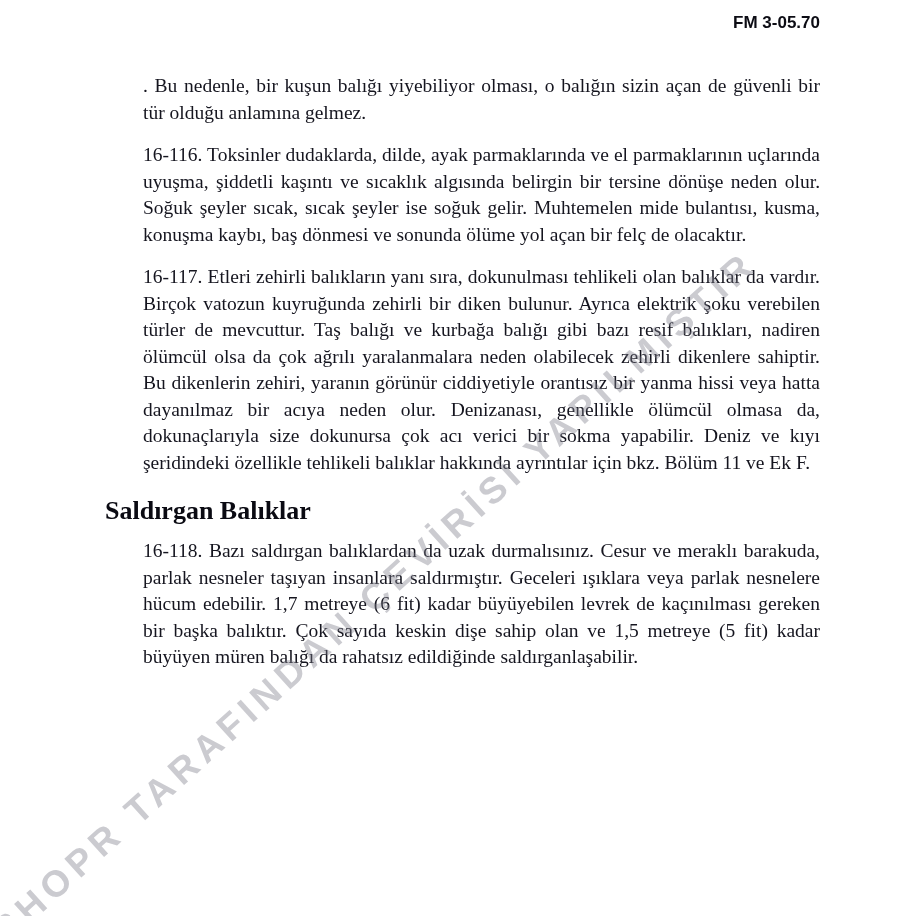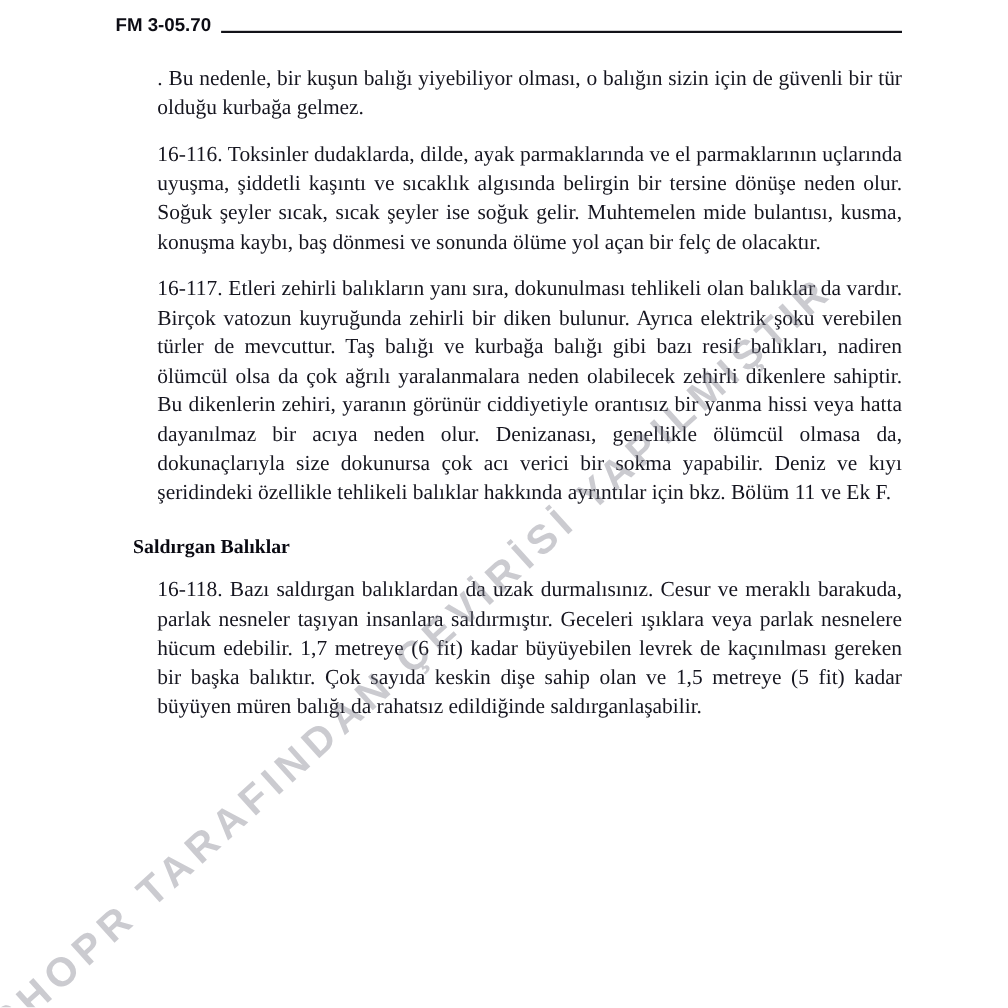--- a/index.html
+++ b/index.html
@@ -24,20 +24,21 @@
     color:rgba(125,125,138,0.40);
     z-index:2;
     pointer-events:none;
   }
   .content{position:relative;z-index:1;}
   .page-header{
     display:flex;
     align-items:flex-end;
     gap:9px;
     padding:13px 96px 0 105px;
+    flex-direction:column;
   }
   .manual-code{
     font-family:"Liberation Sans", sans-serif;
     font-weight:bold;
     font-size:17px;
     color:#0c0c14;
     white-space:nowrap;
   }
   .header-rule{
     flex:1;
@@ -47,45 +48,45 @@
   .body-area{padding:0 96px 0 105px;}
   p.body-para{
     margin:16px 0 16px 38px;
     text-align:justify;
     font-size:19.5px;
     line-height:26.5px;
     color:#15151f;
   }
   p.body-para.intro{margin-top:26px;}
   h2.section-heading{
-    font-size:18px;
+    font-size:26px;
     line-height:22px;
     font-weight:bold;
     color:#0a0a12;
-    margin:24px 0 6px 16px;
+    margin:24px 0 6px 0;
   }
   p.body-para strong{font-weight:bold;}
 </style>
 </head>
 <body>
 
 <div class="page">
 
   <div class="watermark">YVYSHOPR TARAFINDAN ÇEVİRİSİ YAPILMIŞTIR</div>
 
   <div class="content">
 
     <div class="page-header">
       <span class="manual-code">FM 3-05.70</span>
       <span class="header-rule"></span>
     </div>
 
     <div class="body-area">
 
-      <p class="body-para intro">. Bu nedenle, bir kuşun balığı yiyebiliyor olması, o balığın sizin için de güvenli bir tür olduğu kurbağa gelmez.</p>
+      <p class="body-para intro">. Bu nedenle, bir kuşun balığı yiyebiliyor olması, o balığın sizin açan de güvenli bir tür olduğu anlamına gelmez.</p>
 
       <p class="body-para">16-116. Toksinler dudaklarda, dilde, ayak parmaklarında ve el parmaklarının uçlarında uyuşma, şiddetli kaşıntı ve sıcaklık algısında belirgin bir tersine dönüşe neden olur. Soğuk şeyler sıcak, sıcak şeyler ise soğuk gelir. Muhtemelen mide bulantısı, kusma, konuşma kaybı, baş dönmesi ve sonunda ölüme yol açan bir felç de olacaktır.</p>
 
       <p class="body-para">16-117. Etleri zehirli balıkların yanı sıra, dokunulması tehlikeli olan balıklar da vardır. Birçok vatozun kuyruğunda zehirli bir diken bulunur. Ayrıca elektrik şoku verebilen türler de mevcuttur. Taş balığı ve kurbağa balığı gibi bazı resif balıkları, nadiren ölümcül olsa da çok ağrılı yaralanmalara neden olabilecek zehirli dikenlere sahiptir. Bu dikenlerin zehiri, yaranın görünür ciddiyetiyle orantısız bir yanma hissi veya hatta dayanılmaz bir acıya neden olur. Denizanası, genellikle ölümcül olmasa da, dokunaçlarıyla size dokunursa çok acı verici bir sokma yapabilir. Deniz ve kıyı şeridindeki özellikle tehlikeli balıklar hakkında ayrıntılar için bkz. Bölüm 11 ve Ek F.</p>
 
       <h2 class="section-heading">Saldırgan Balıklar</h2>
 
       <p class="body-para">16-118. Bazı saldırgan balıklardan da uzak durmalısınız. Cesur ve meraklı barakuda, parlak nesneler taşıyan insanlara saldırmıştır. Geceleri ışıklara veya parlak nesnelere hücum edebilir. 1,7 metreye (6 fit) kadar büyüyebilen levrek de kaçınılması gereken bir başka balıktır. Çok sayıda keskin dişe sahip olan ve 1,5 metreye (5 fit) kadar büyüyen müren balığı da rahatsız edildiğinde saldırganlaşabilir.</p>
 
 

